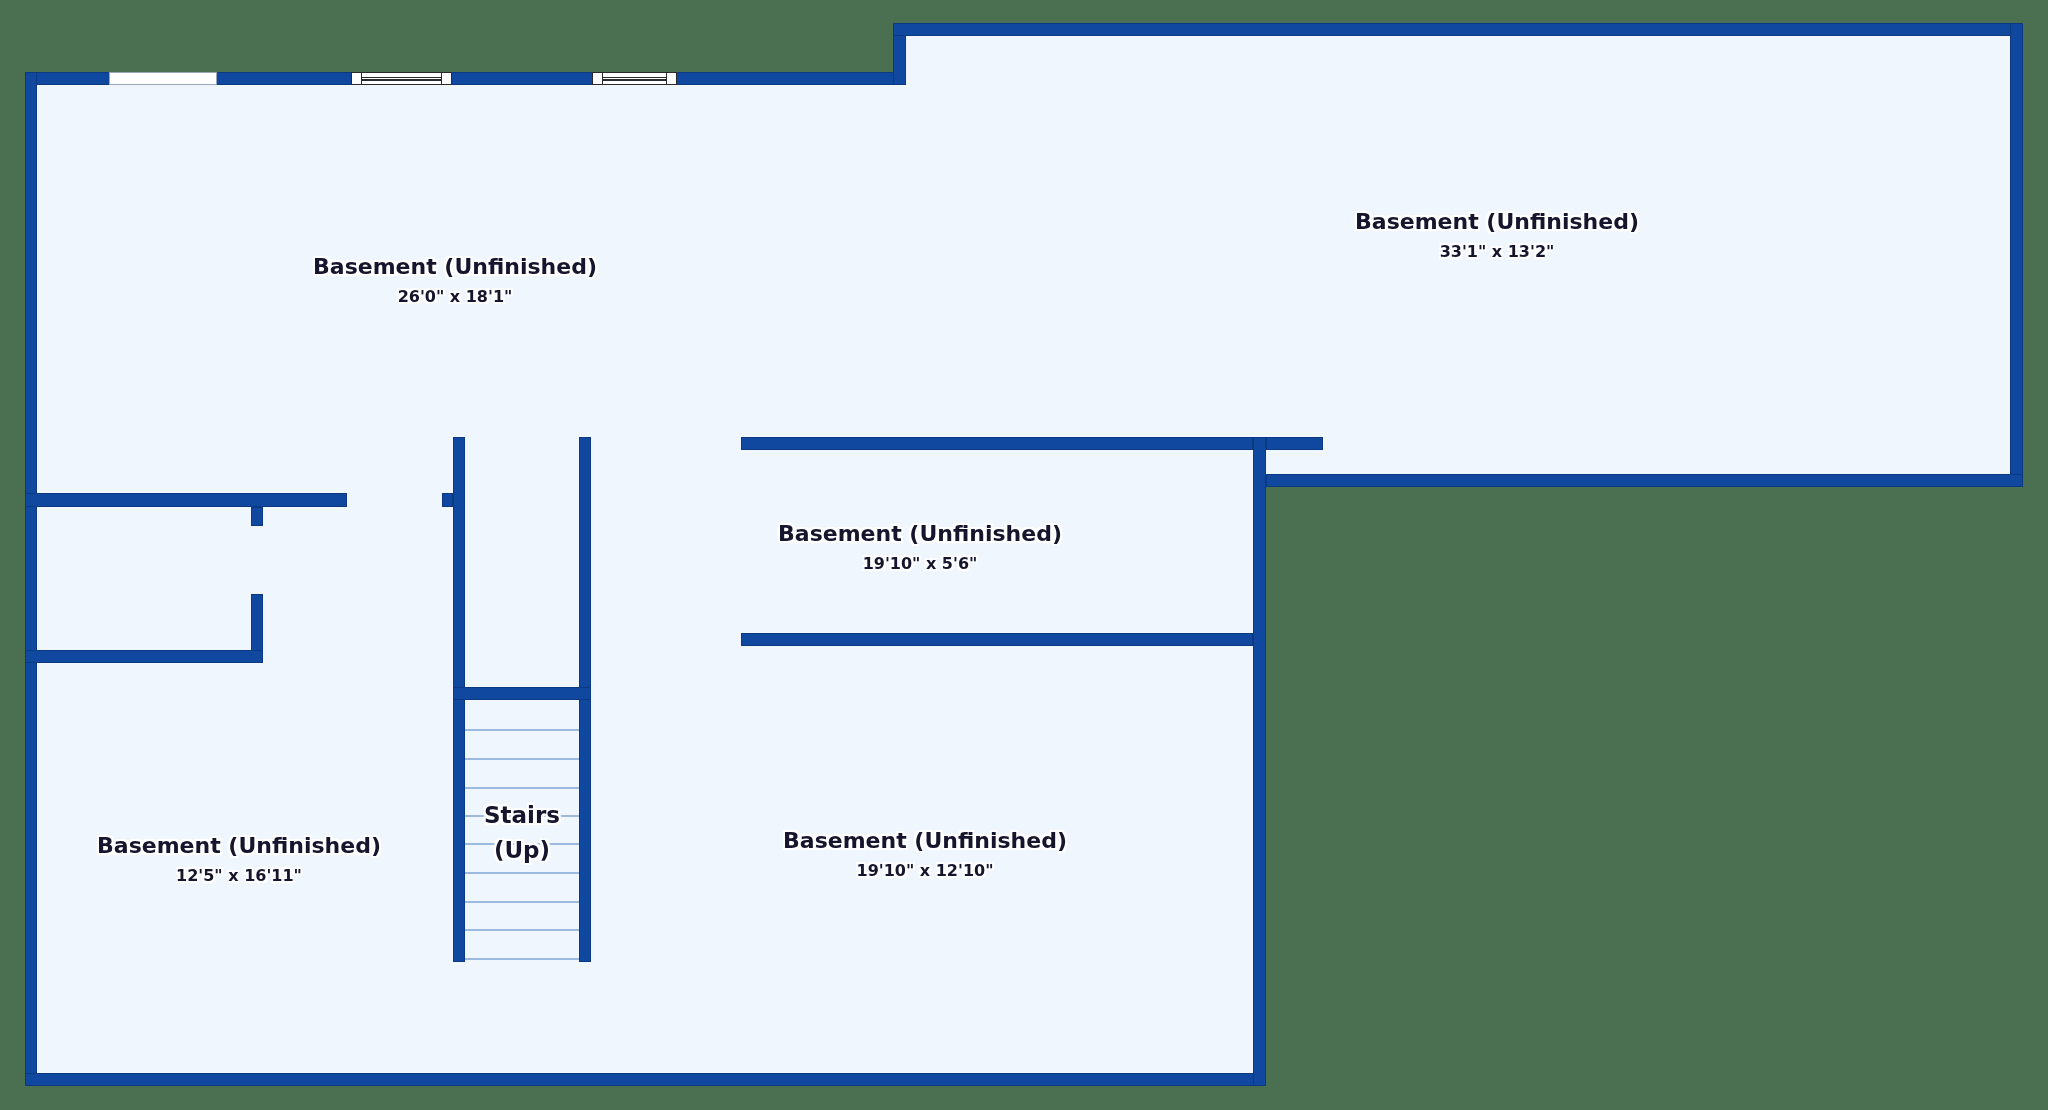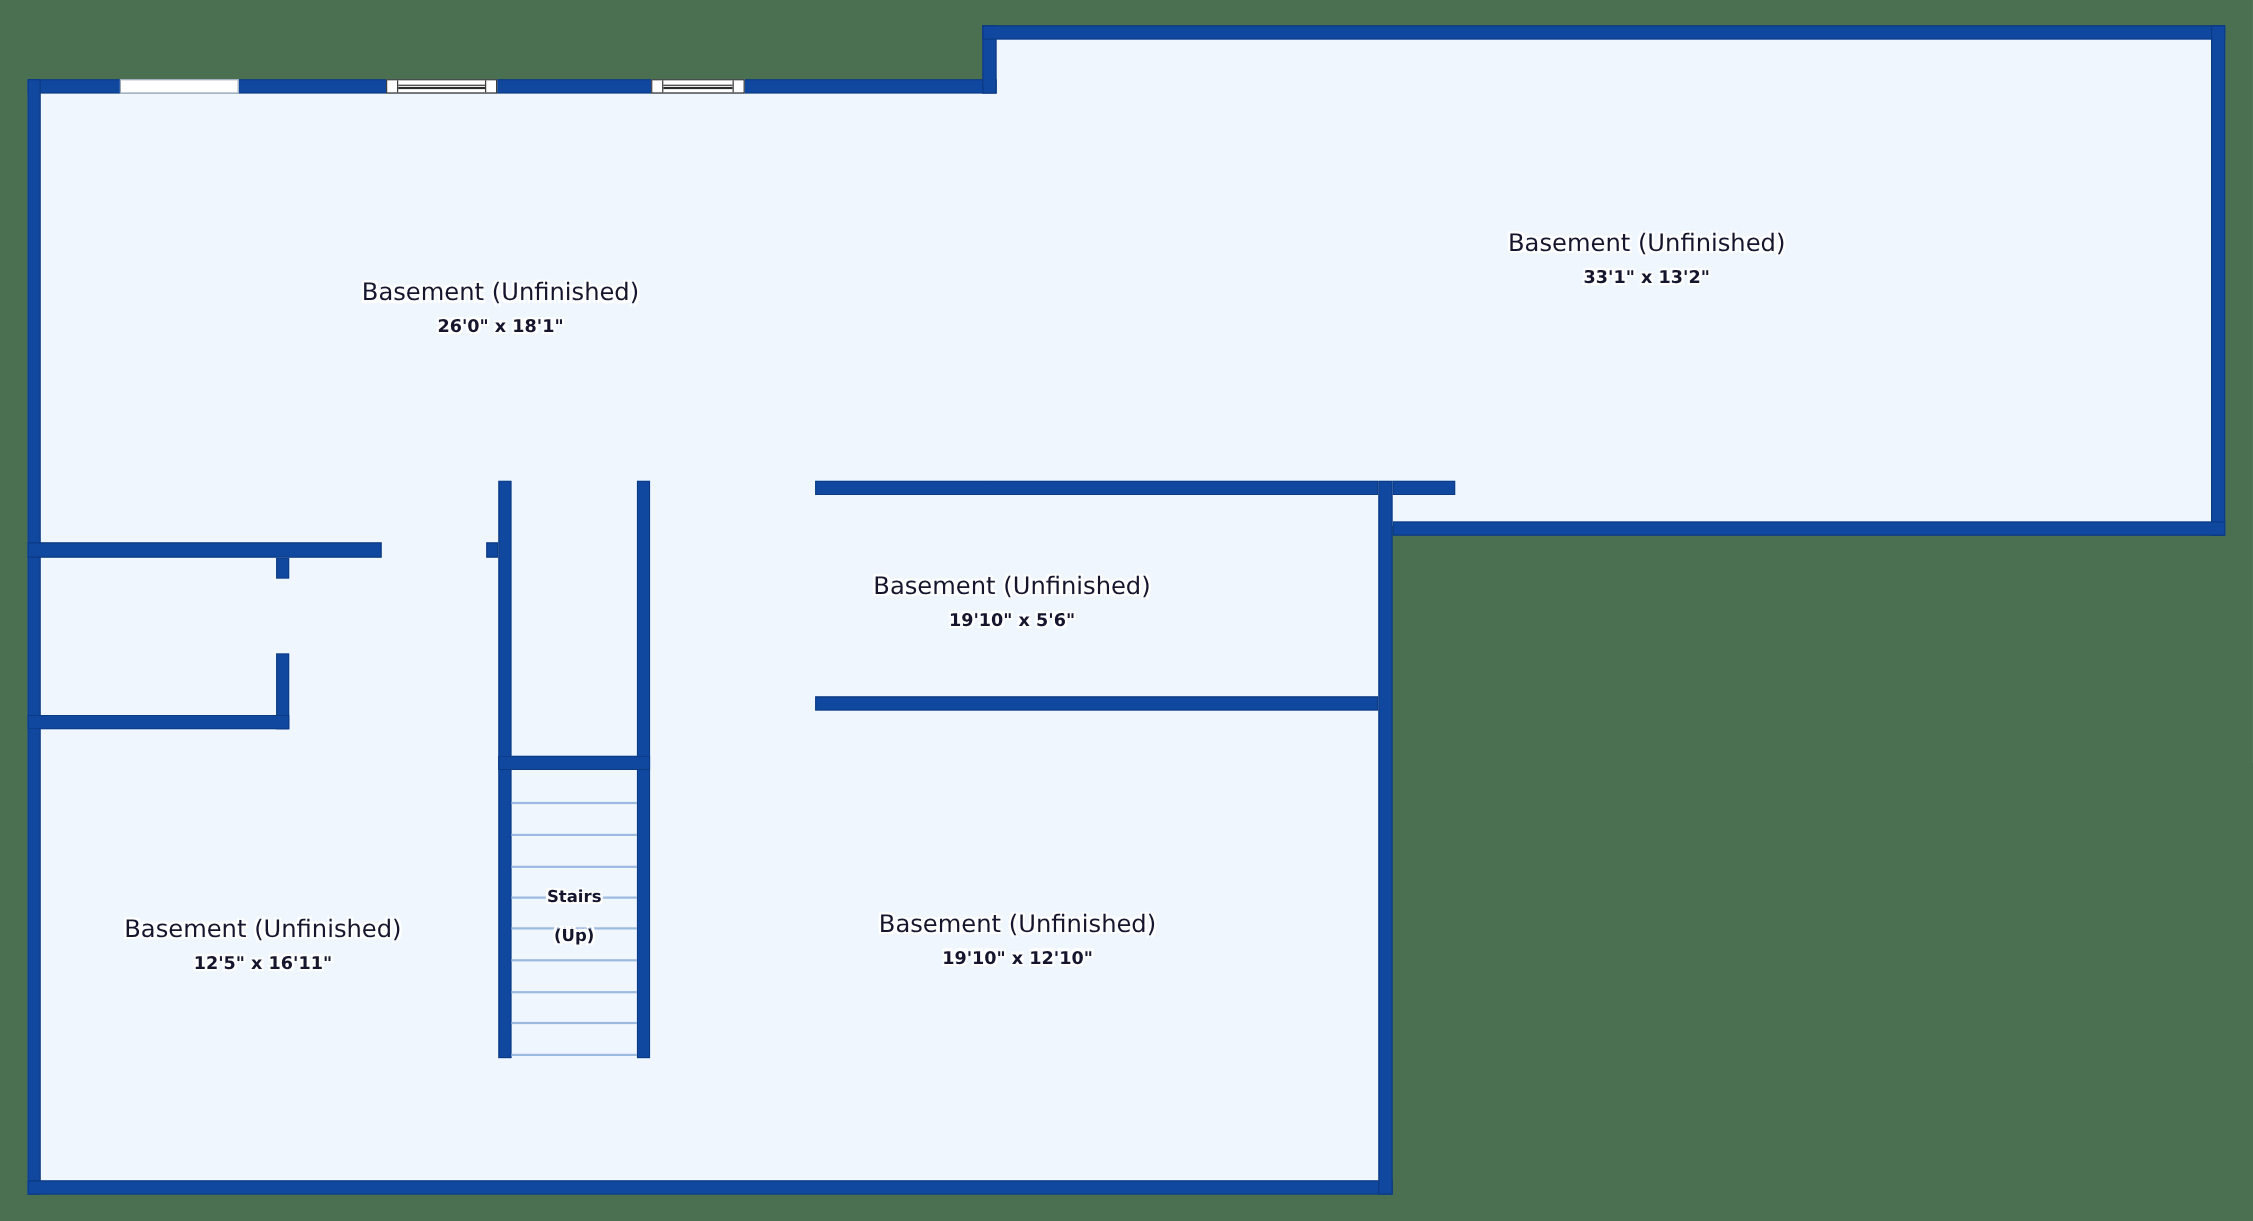--- a/index.html
+++ b/index.html
@@ -47,23 +47,23 @@
     background:var(--tread,#9cb9e0);
   }
   .room-label{
     position:absolute;
     transform:translate(-50%,-50%);
     text-align:center;
     white-space:nowrap;
     color:var(--text,#15152d);
     text-shadow:-2px -2px 0 #fff,2px -2px 0 #fff,-2px 2px 0 #fff,2px 2px 0 #fff,0 0 6px #fff;
   }
-  .room-label .title{font-size:22px;font-weight:normal;line-height:30px;}
+  .room-label .title{font-size:22px;font-weight:bold;line-height:30px;}
   .room-label .dims{font-size:16px;font-weight:bold;line-height:30px;}
-  .stairs-label .line{font-size:15px;font-weight:bold;line-height:35px;}
+  .stairs-label .line{font-size:23px;font-weight:bold;line-height:35px;}
 
   
   #floor-main{left:30px;top:78px;width:1232px;height:1004px;}
   #floor-right{left:898px;top:28px;width:1118px;height:450px;}
 
   
   #wall-top-left{left:25px;top:72px;width:881px;height:13px;}
   #wall-step{left:893px;top:23px;width:13px;height:62px;}
   #wall-top-right{left:893px;top:23px;width:1130px;height:13px;}
   #wall-right{left:2010px;top:23px;width:13px;height:464px;}

